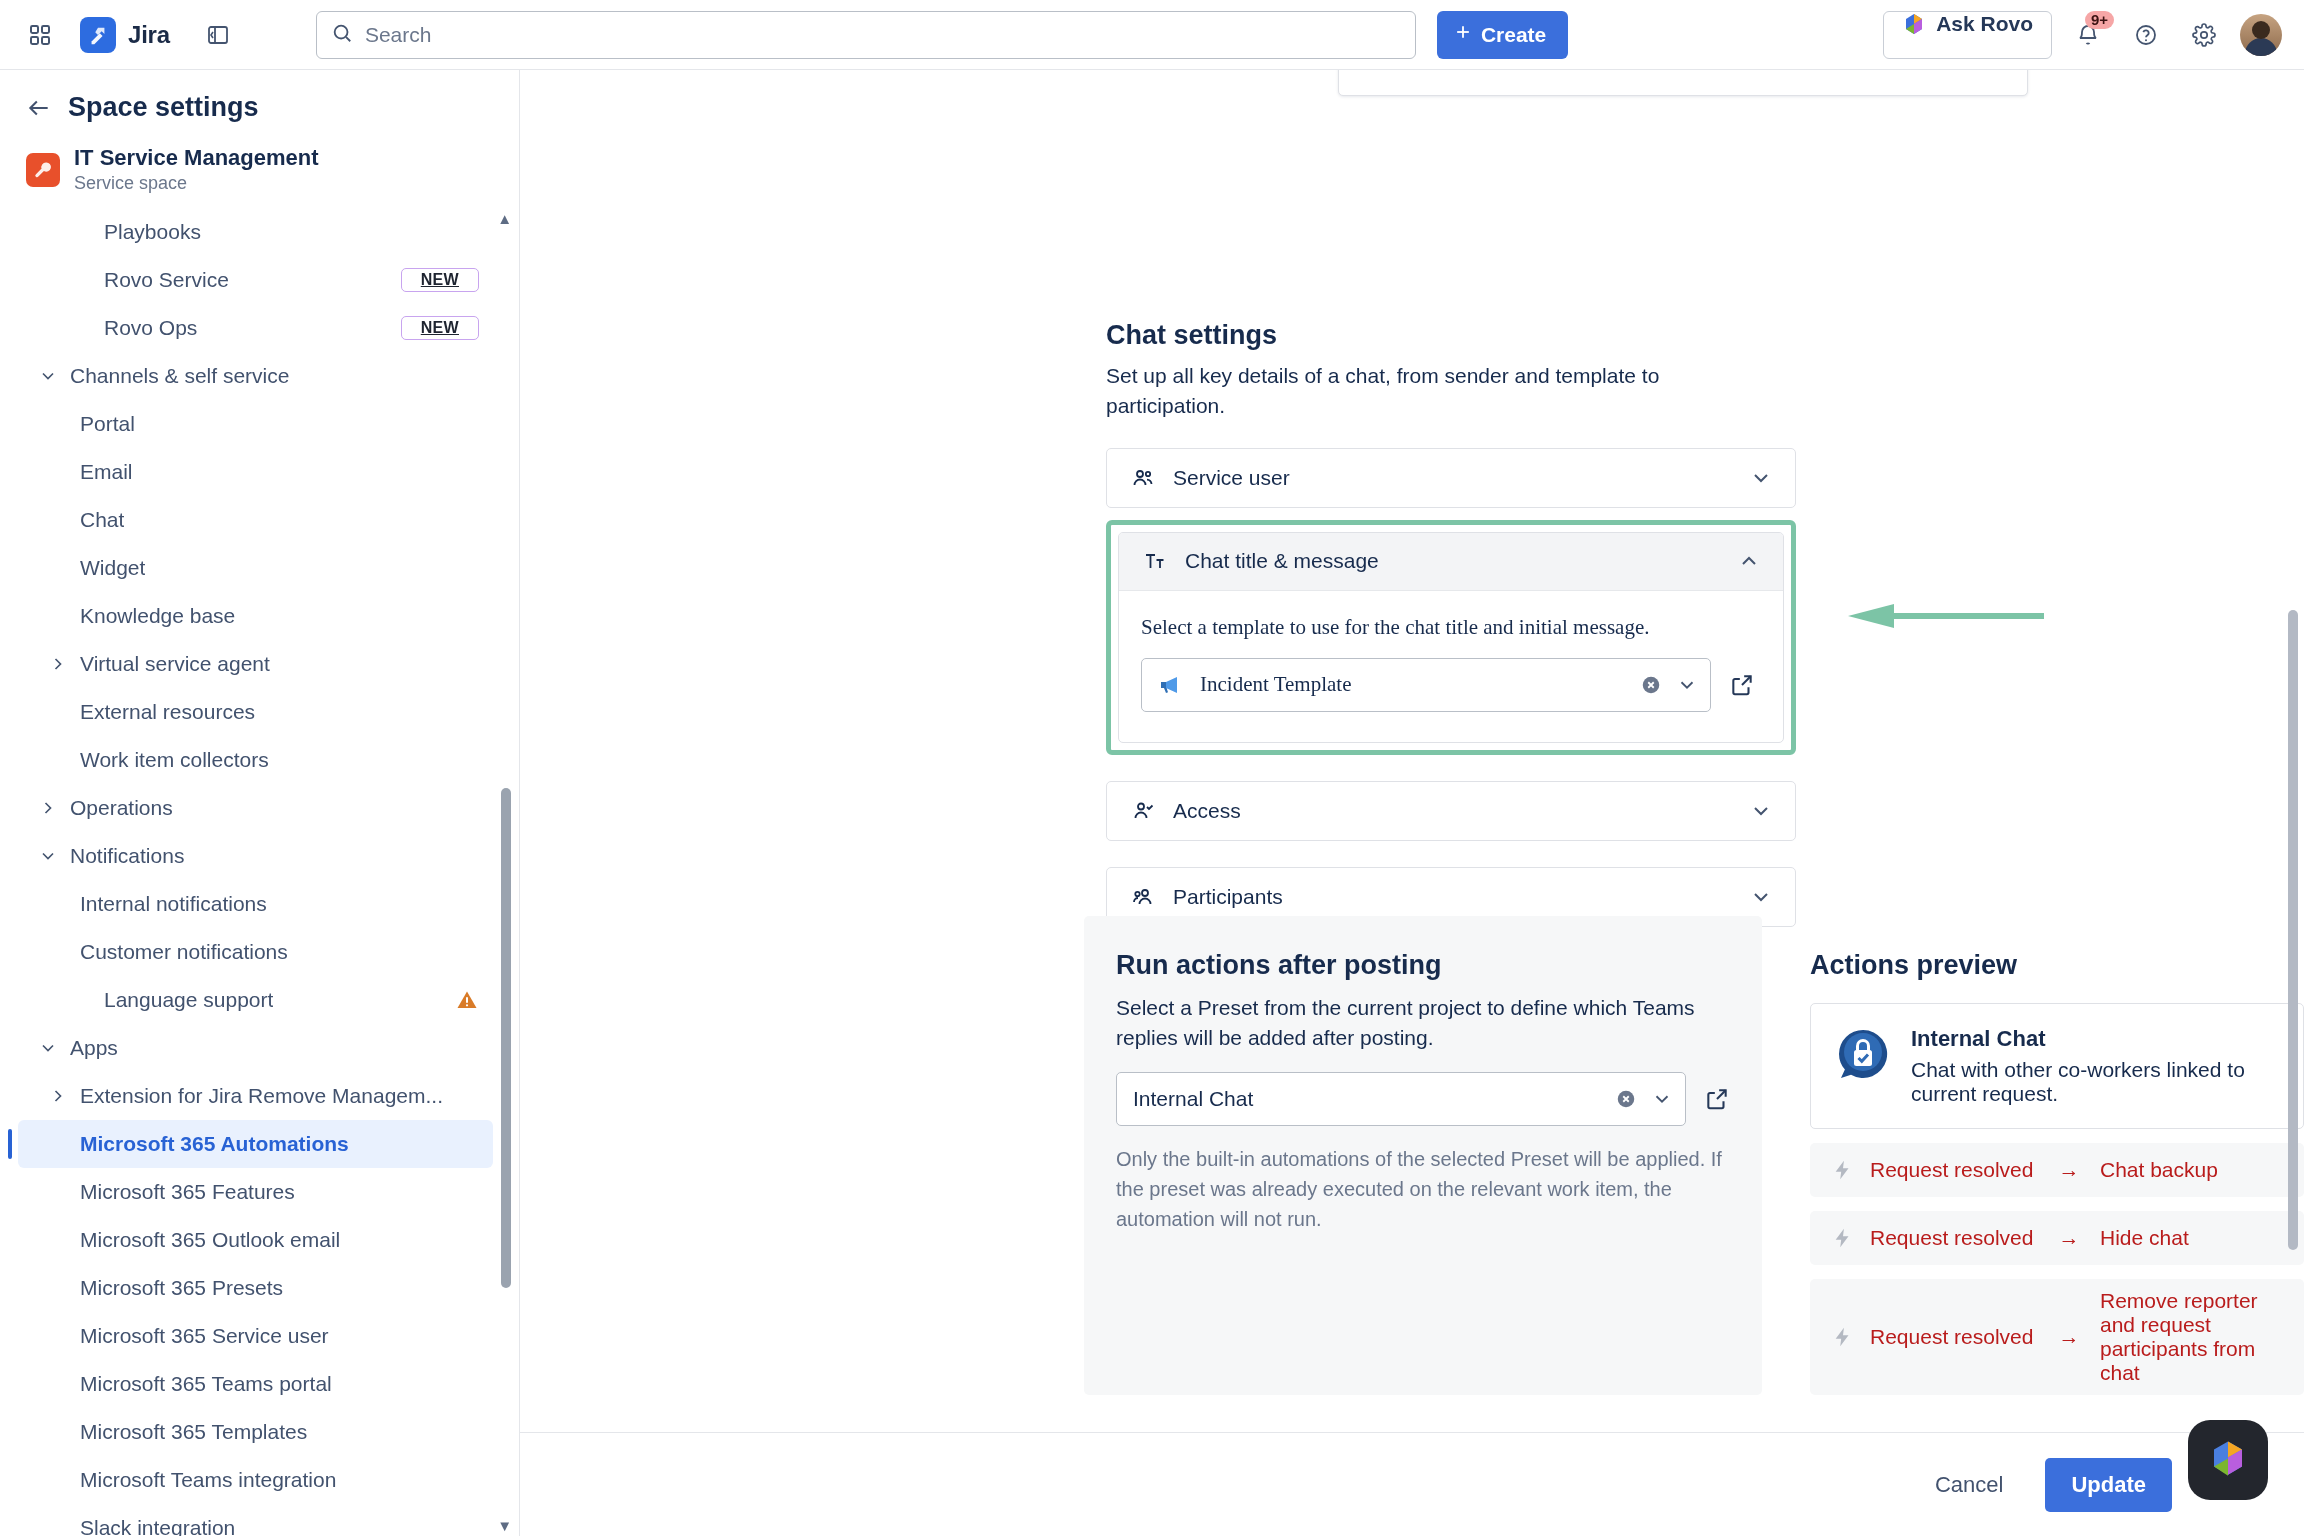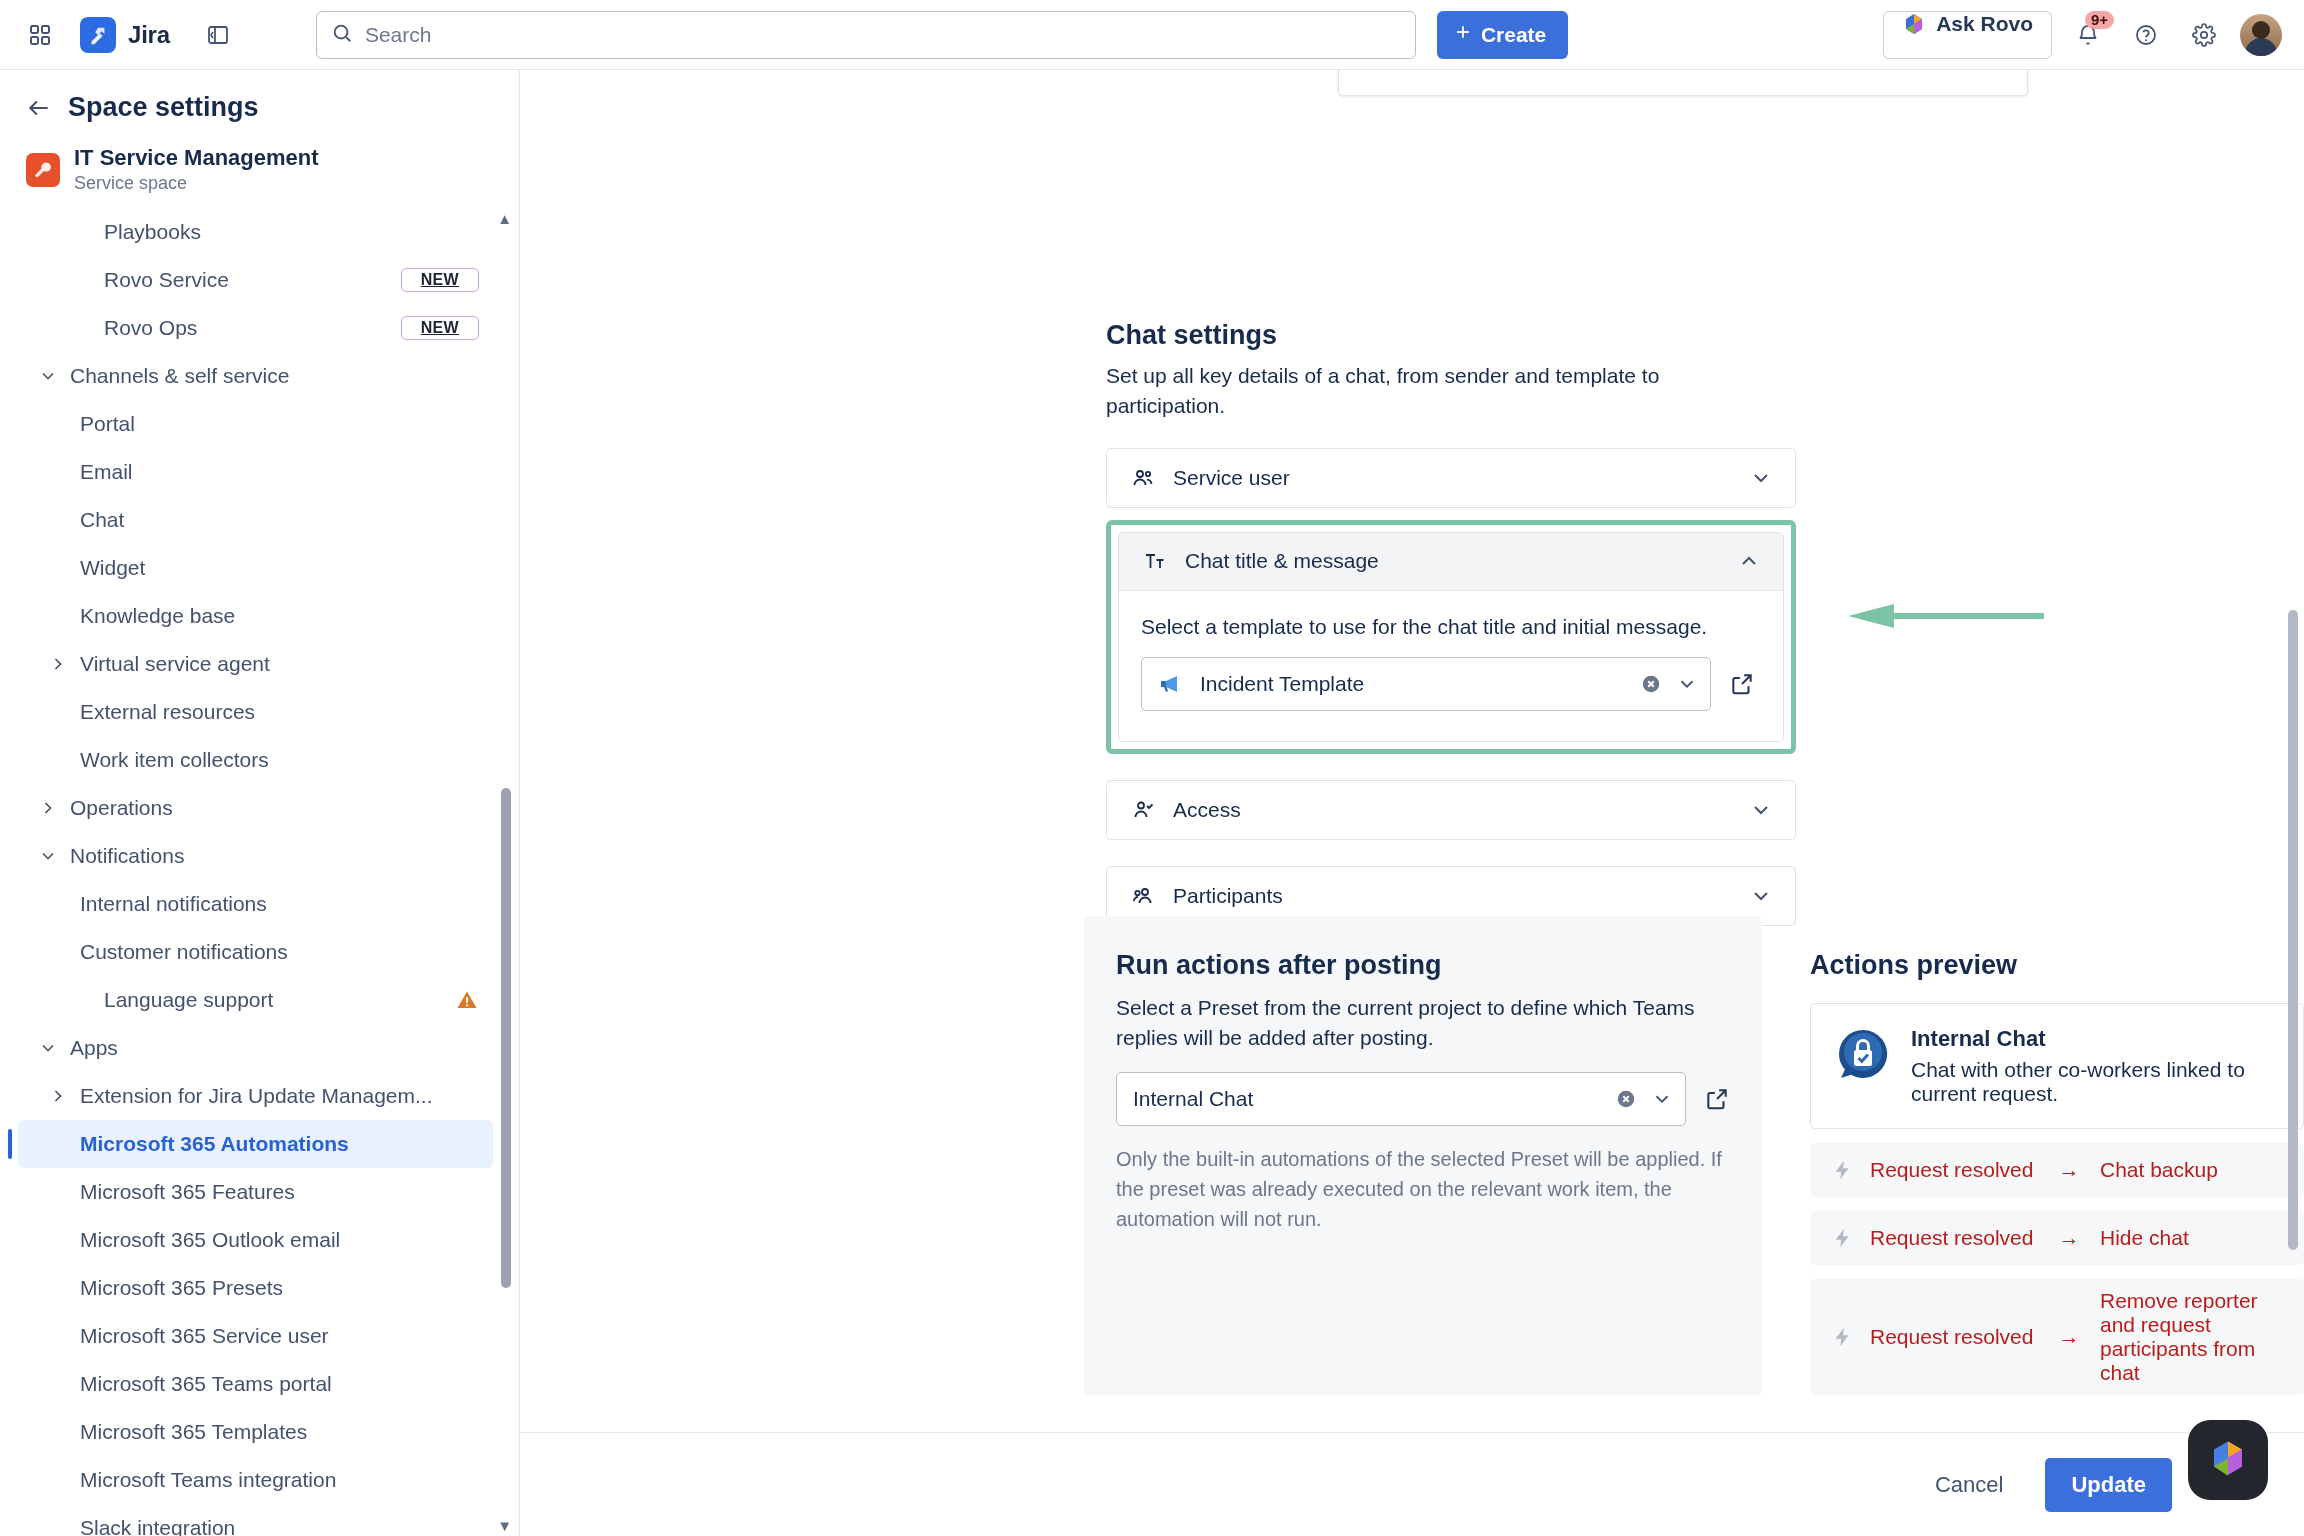--- a/index.html
+++ b/index.html
@@ -191,21 +191,21 @@
   .coll-head .ic { display: flex; width: 28px; justify-content: center; color: #172b4d; }
   .coll-head .caret { margin-left: auto; color: #44546f; display: flex; }
 
   .highlight-box {
     position: relative; margin-top: 12px;
     border: 5px solid #7cc4a6; border-radius: 6px;
     padding: 7px;
   }
   .highlight-box .collapsible { margin-top: 0; }
   .coll-head.open { background: #f3f4f6; border-bottom: 1px solid #e6e8eb; }
-  .coll-body { padding: 24px 22px 30px 22px; }
+  .coll-body { padding: 24px 22px 30px 22px; font-family: Liberation Serif, serif; }
   .coll-body .hint { font-size: 21px; color: #172b4d; }
 
   .select-row { display: flex; align-items: center; gap: 18px; margin-top: 18px; }
   .select-ctl {
     flex: 0 0 auto; width: 570px; height: 54px;
     border: 1px solid #b9bfc7; border-radius: 5px; background: #fff;
     display: flex; align-items: center; gap: 14px; padding: 0 12px 0 16px;
     font-size: 21px; color: #172b4d; cursor: pointer;
   }
   .select-ctl .val { flex: 1 1 auto; white-space: nowrap; overflow: hidden; text-overflow: ellipsis; }
@@ -500,21 +500,21 @@
                 </svg>
               </span>
               <span class="lbl">Apps</span>
             </div>
             <div class="nav-item child deep">
               <span class="chev">
                 <svg width="20" height="20" viewBox="0 0 24 24" fill="none" stroke="currentColor" stroke-width="2">
                   <polyline points="9,6 15,12 9,18"></polyline>
                 </svg>
               </span>
-              <span class="lbl">Extension for Jira Update Managem...</span>
+              <span class="lbl">Extension for Jira Remove Managem...</span>
             </div>
             <div class="nav-item child deep selected">
               <span class="chev"></span>
               <span class="lbl">Microsoft 365 Automations</span>
             </div>
             <div class="nav-item child deep">
               <span class="chev"></span>
               <span class="lbl">Microsoft 365 Features</span>
             </div>
             <div class="nav-item child deep">

